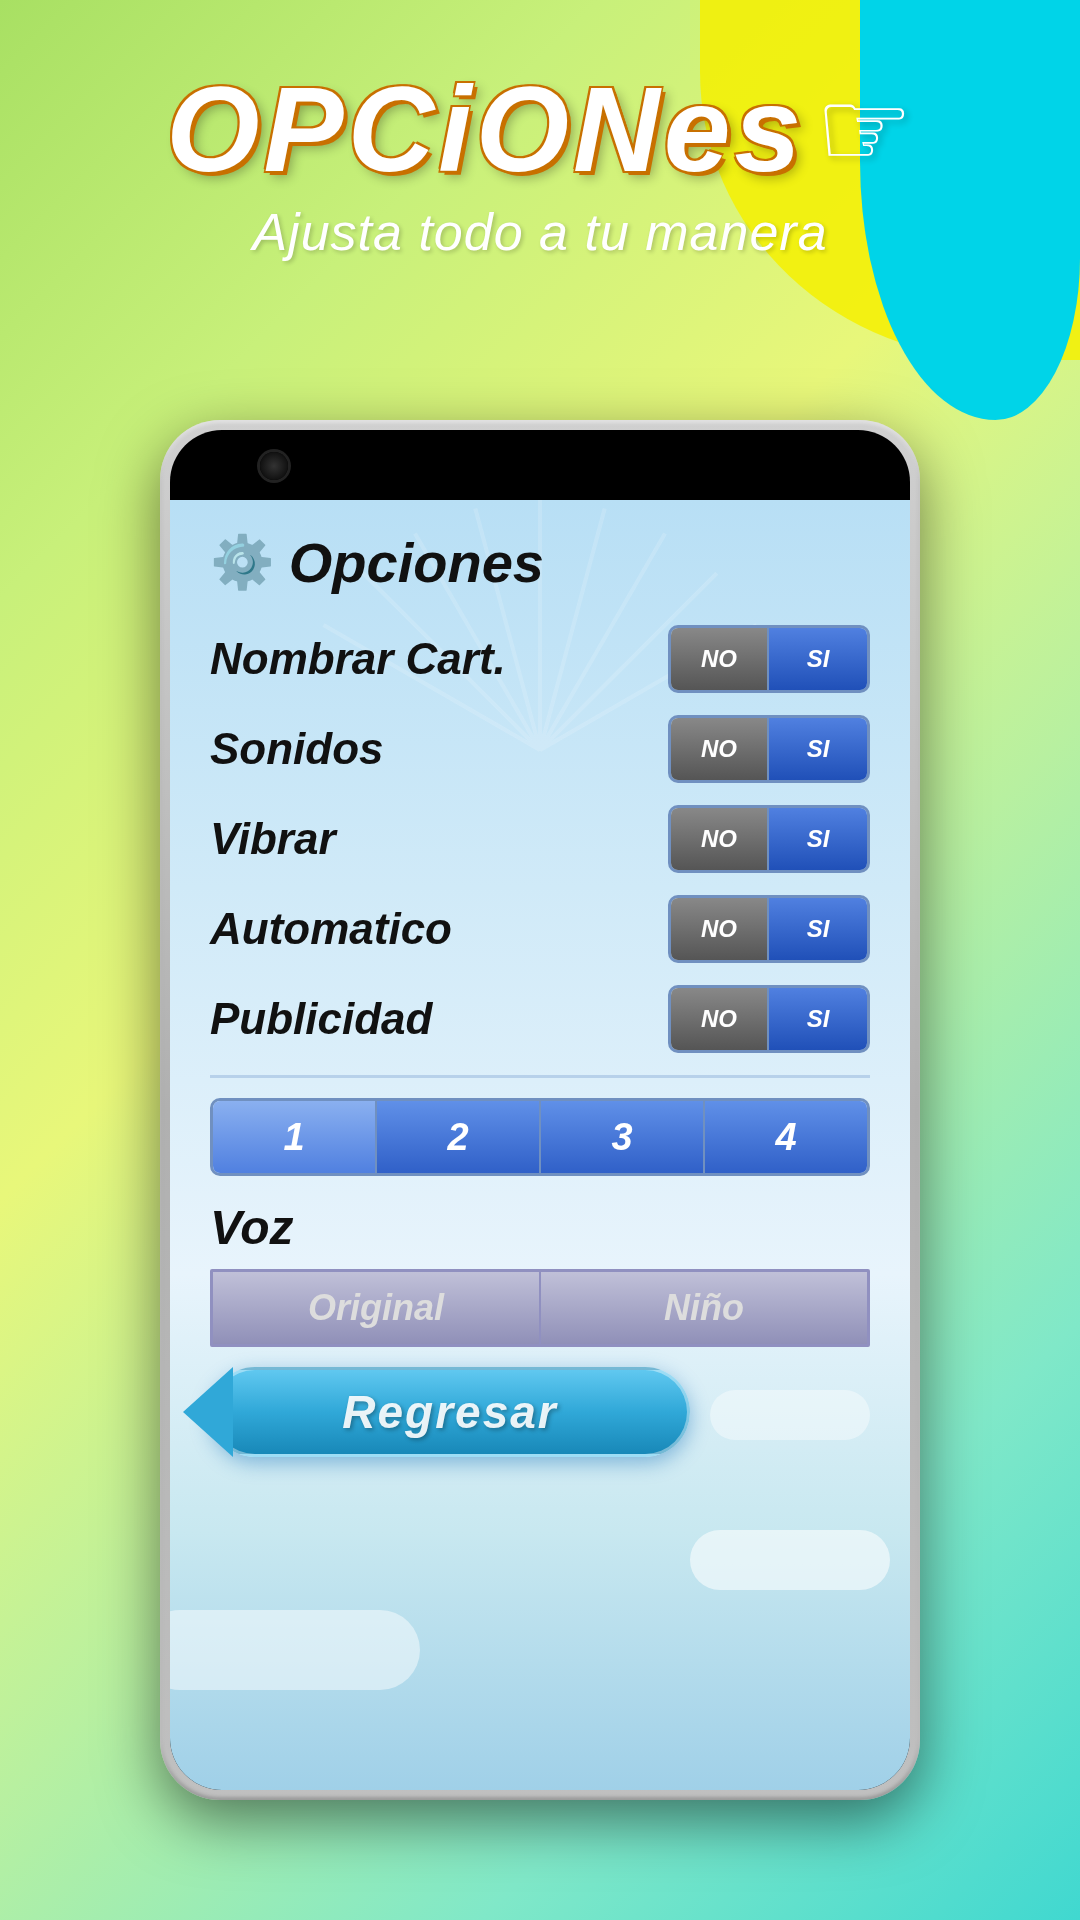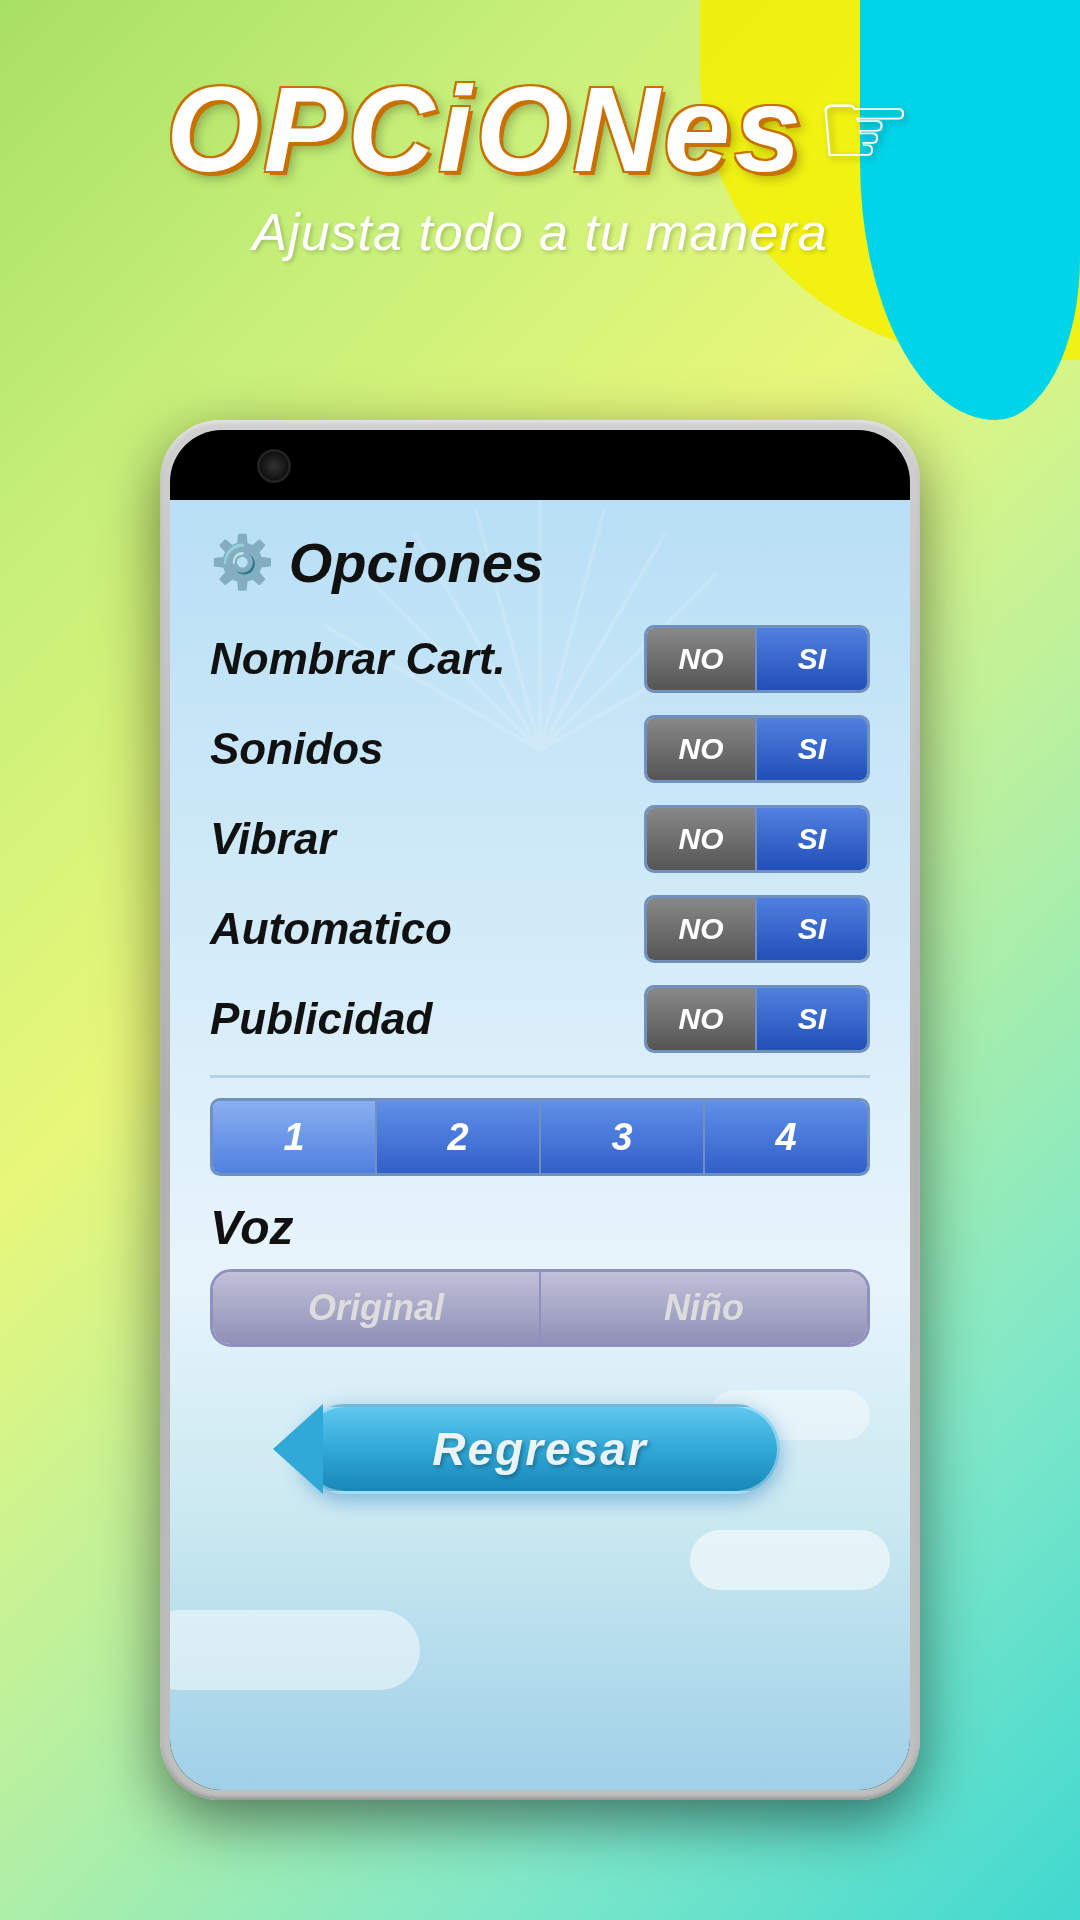--- a/index.html
+++ b/index.html
@@ -208,26 +208,26 @@
     }
 
     .toggle-group {
       display: flex;
       border-radius: 10px;
       overflow: hidden;
       border: 3px solid #7090c0;
     }
 
     .toggle-btn {
-      width: 110px;
+      width: 98px;
       height: 62px;
       display: flex;
       align-items: center;
       justify-content: center;
-      font-size: 30px;
+      font-size: 24px;
       font-weight: 900;
       color: #fff;
       cursor: pointer;
       font-style: italic;
     }
 
     .toggle-no {
       background: linear-gradient(180deg, #888 0%, #555 100%);
       border-right: 2px solid #7090c0;
     }
@@ -285,21 +285,21 @@
     }
 
     .fondo-btn.active {
       background: linear-gradient(180deg, #8ab0f0 0%, #5080e0 100%);
     }
 
     
     .voz-buttons {
       display: flex;
       gap: 0;
-      border-radius: 21px;
+      border-radius: 2px;
       overflow: hidden;
       border: 3px solid #9090c0;
     }
 
     .voz-btn {
       flex: 1;
       height: 72px;
       display: flex;
       align-items: center;
       justify-content: center;
@@ -321,22 +321,22 @@
     }
 
     .voz-btn.active {
       background: linear-gradient(180deg, #5080d8 0%, #2050b0 100%);
       color: #fff;
     }
 
     
     .regresar-wrapper {
       display: flex;
-      justify-content: center;
-      margin-top: 57px;
+      justify-content: flex-start;
+      margin-top: 20px;
       position: relative;
     }
 
     .regresar-btn {
       position: relative;
       width: 480px;
       height: 90px;
       background: linear-gradient(180deg, #60c8f0 0%, #30a8d8 50%, #1888b8 100%);
       border-radius: 45px;
       display: flex;

